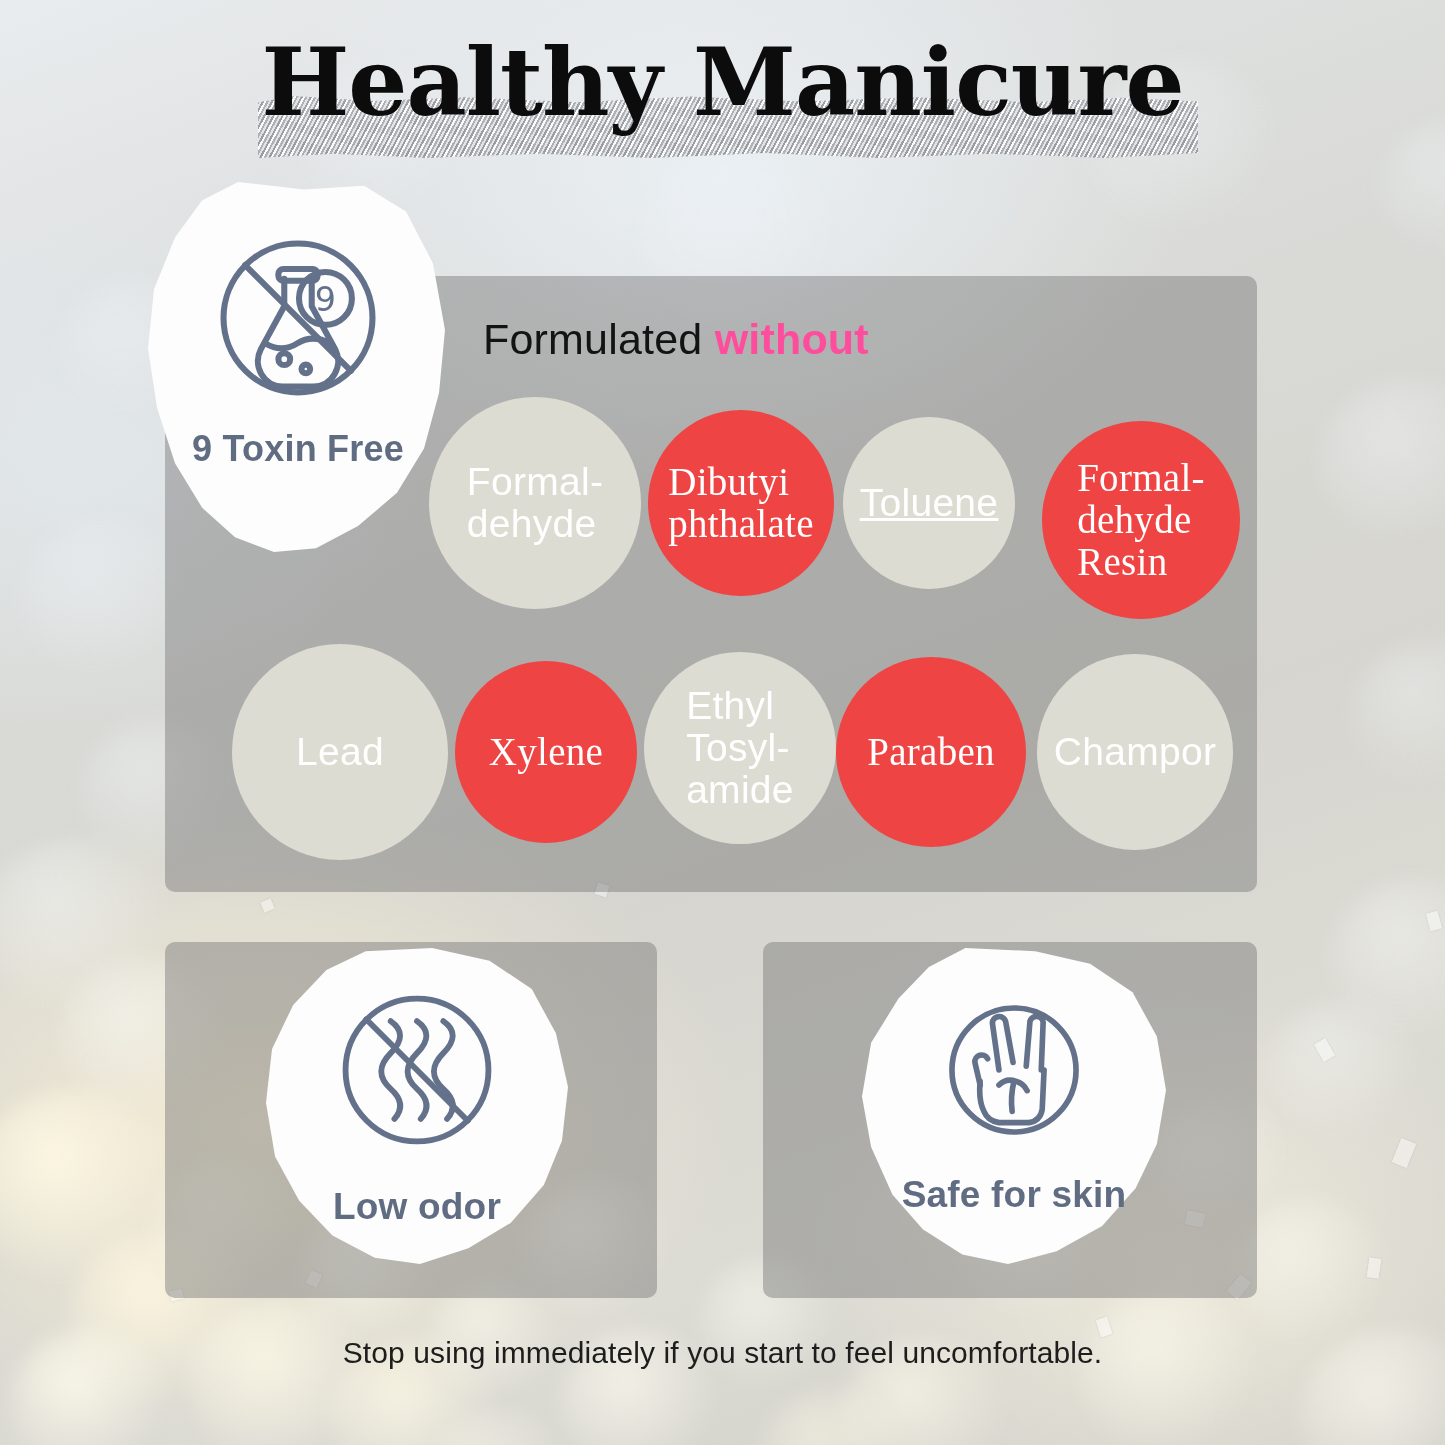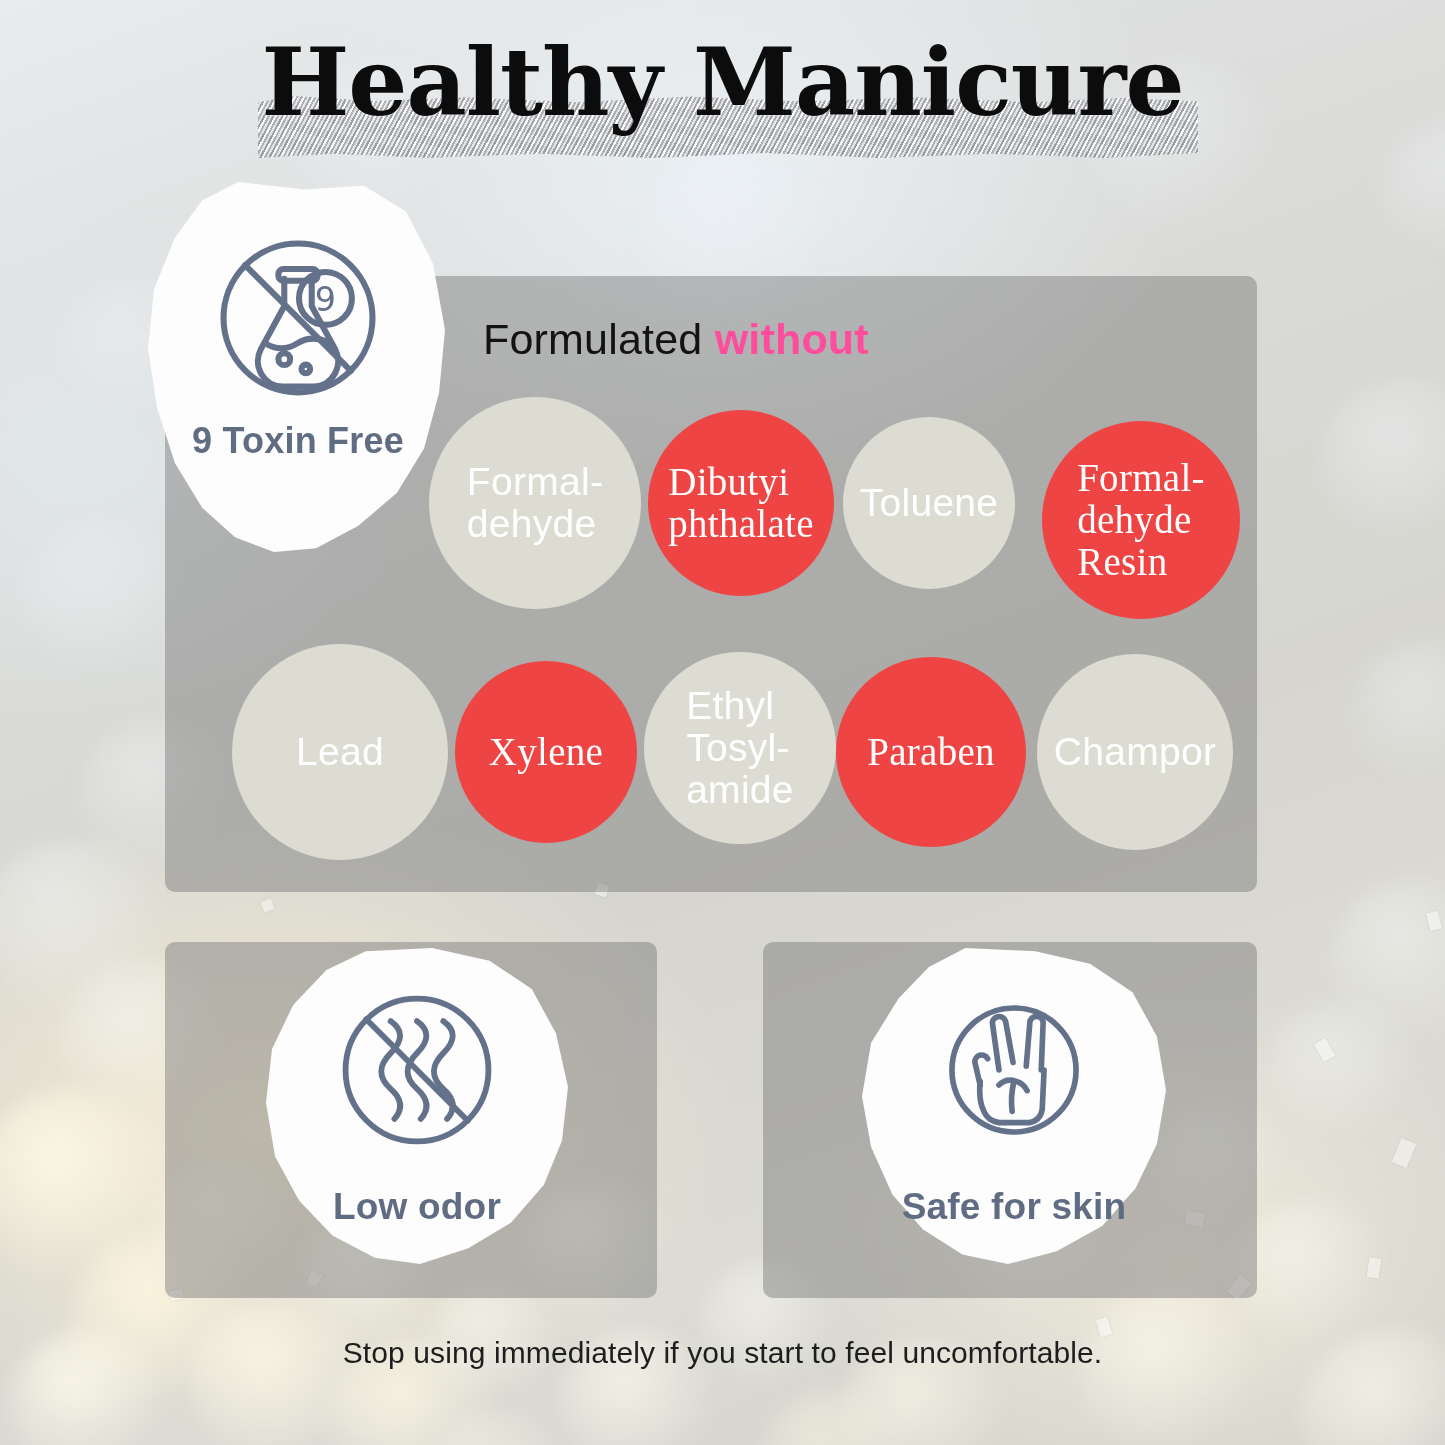--- a/index.html
+++ b/index.html
@@ -172,21 +172,21 @@
 <div id="circles">
     <div class="circle cream" style="left: 429px; top: 397px; width: 212px; height: 212px;">
       <span style="white-space: pre;">Formal-
 dehyde</span>
     </div>
     <div class="circle blue" style="left: 648px; top: 410px; width: 186px; height: 186px;">
       <span style="white-space: pre;">Dibutyi
 phthalate</span>
     </div>
     <div class="circle cream" style="left: 843px; top: 417px; width: 172px; height: 172px;">
-      <span style="white-space: pre;">Toluene</span>
+      <span style="white-space: pre; text-decoration: underline;">Toluene</span>
     </div>
     <div class="circle blue" style="left: 1042px; top: 421px; width: 198px; height: 198px;">
       <span style="white-space: pre;">Formal-
 dehyde
 Resin</span>
     </div>
     <div class="circle cream" style="left: 232px; top: 644px; width: 216px; height: 216px;">
       <span style="white-space: pre;">Lead</span>
     </div>
     <div class="circle blue" style="left: 455px; top: 661px; width: 182px; height: 182px;">
@@ -217,21 +217,21 @@
         <rect x="40" y="25" width="20" height="6" rx="2.6"></rect>
 
         <path d="M33.5 63 q8 5 16 0 q8 -5 17 0"></path>
         <circle cx="43" cy="71" r="3"></circle>
         <circle cx="54" cy="76" r="2.2"></circle>
 
         <circle cx="64" cy="40" r="13.5"></circle>
         <text x="64" y="46.5" font-family="DejaVu Sans, sans-serif" font-size="17" fill="#64718a" stroke="none" text-anchor="middle">9</text>
       </svg>
     </div>
-    <div class="blob-label" style="margin-top:4px;font-size:36px">9 Toxin Free</div>
+    <div class="blob-label" style="margin-top:12px;font-size:36px">9 Toxin Free</div>
   </div>
 </div>
 
 <div class="blob" id="blob-low">
   <div class="paint"></div>
   <div class="inner">
     <div style="margin-top:28px">
       <svg width="188" height="188" viewBox="0 0 100 100" fill="none" stroke="#64718a" stroke-width="3.1" stroke-linecap="round" stroke-linejoin="round">
         <circle cx="50" cy="50" r="38"></circle>
         <line x1="23" y1="23" x2="77" y2="77"></line>
@@ -254,19 +254,19 @@
         <path d="M42 50 L38.5 25 a3.6 3.6 0 0 1 7 -1 L49.5 46"></path>
 
         <path d="M56.5 48 L58.5 24 a3.6 3.6 0 0 1 7 0.6 L64.5 50"></path>
 
         <path d="M36 44 a3.6 3.6 0 0 0 -6.8 2 L32 58"></path>
         <path d="M32 56 q-1 10 2 16 q2 5 8 6 h16 q6 -1 7 -7 L66 50"></path>
         <path d="M42 58 q4 -4 9 -2 q4 1 6 5"></path>
         <path d="M50 56 q-2 8 -1 16"></path>
       </svg>
     </div>
-    <div class="blob-label" style="margin-top:22px;font-size:37px">Safe for skin</div>
+    <div class="blob-label" style="margin-top:10px;font-size:37px">Safe for skin</div>
   </div>
 </div>
 
 <div class="footer">
   <div>Stop using immediately if you start to feel uncomfortable.</div>
 </div>
 
 </body></html>

